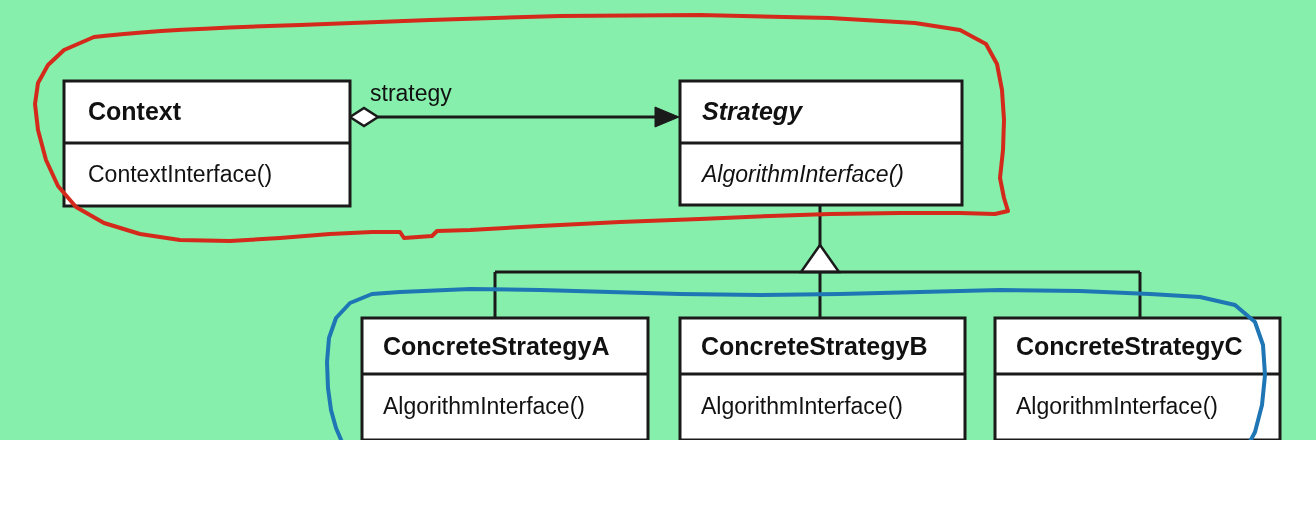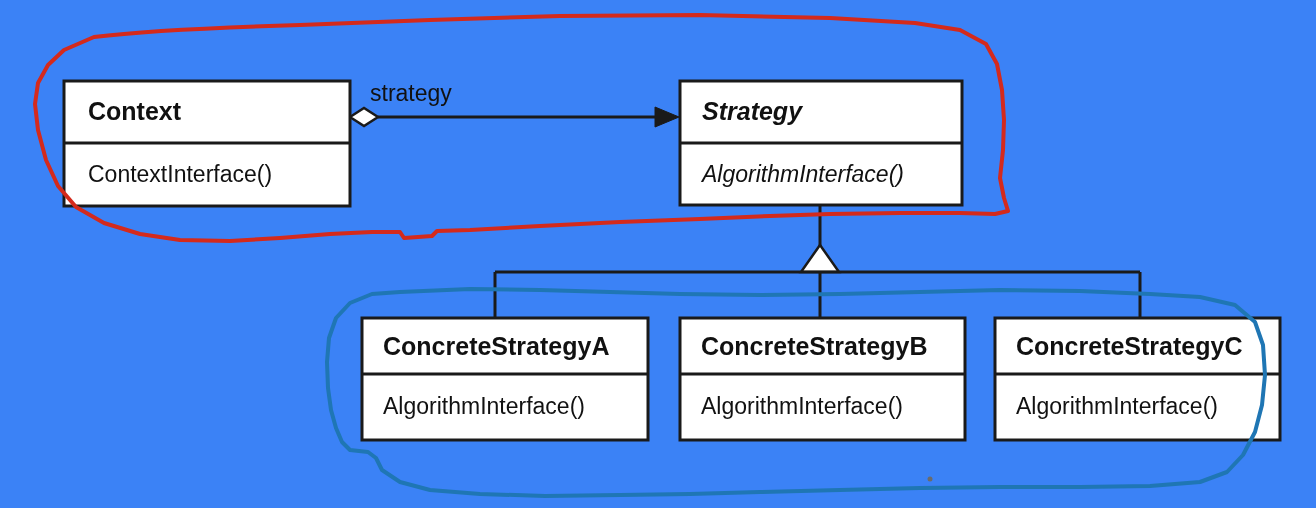--- a/index.html
+++ b/index.html
@@ -7,22 +7,22 @@
     margin: 0;
     padding: 0;
     background: #ffffff;
   }
   body {
     font-family: "Liberation Sans", sans-serif;
   }
   #stage {
     position: relative;
     width: 1316px;
-    height: 508px;
-    background: #3b82f6;
+    height: 440px;
+    background: #86efac;
     overflow: hidden;
     text-decoration: underline;
   }
   #diagram-svg {
     position: absolute;
     top: 0;
     left: 0;
     width: 1316px;
     height: 508px;
     display: block;

